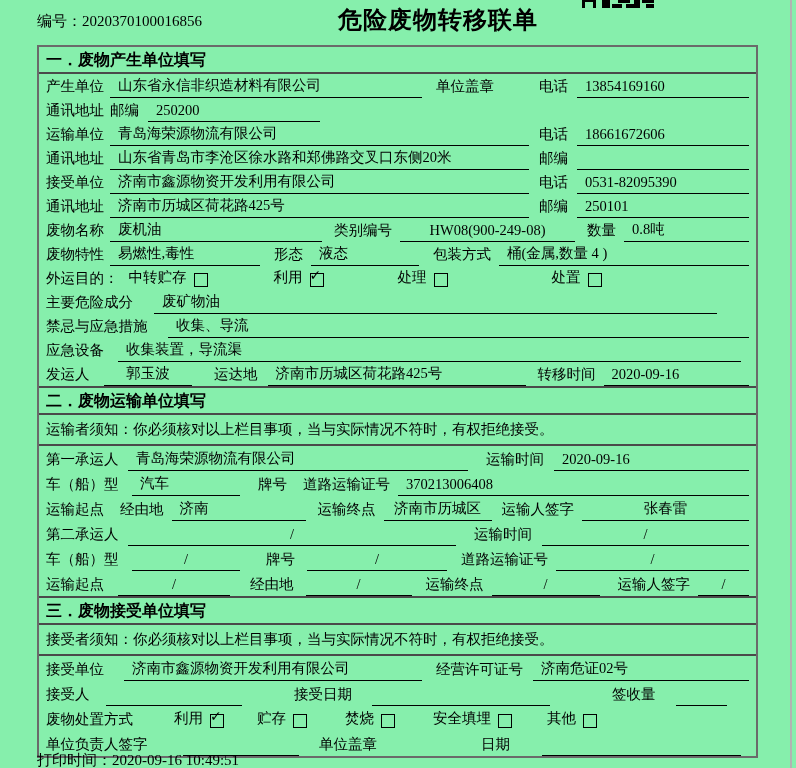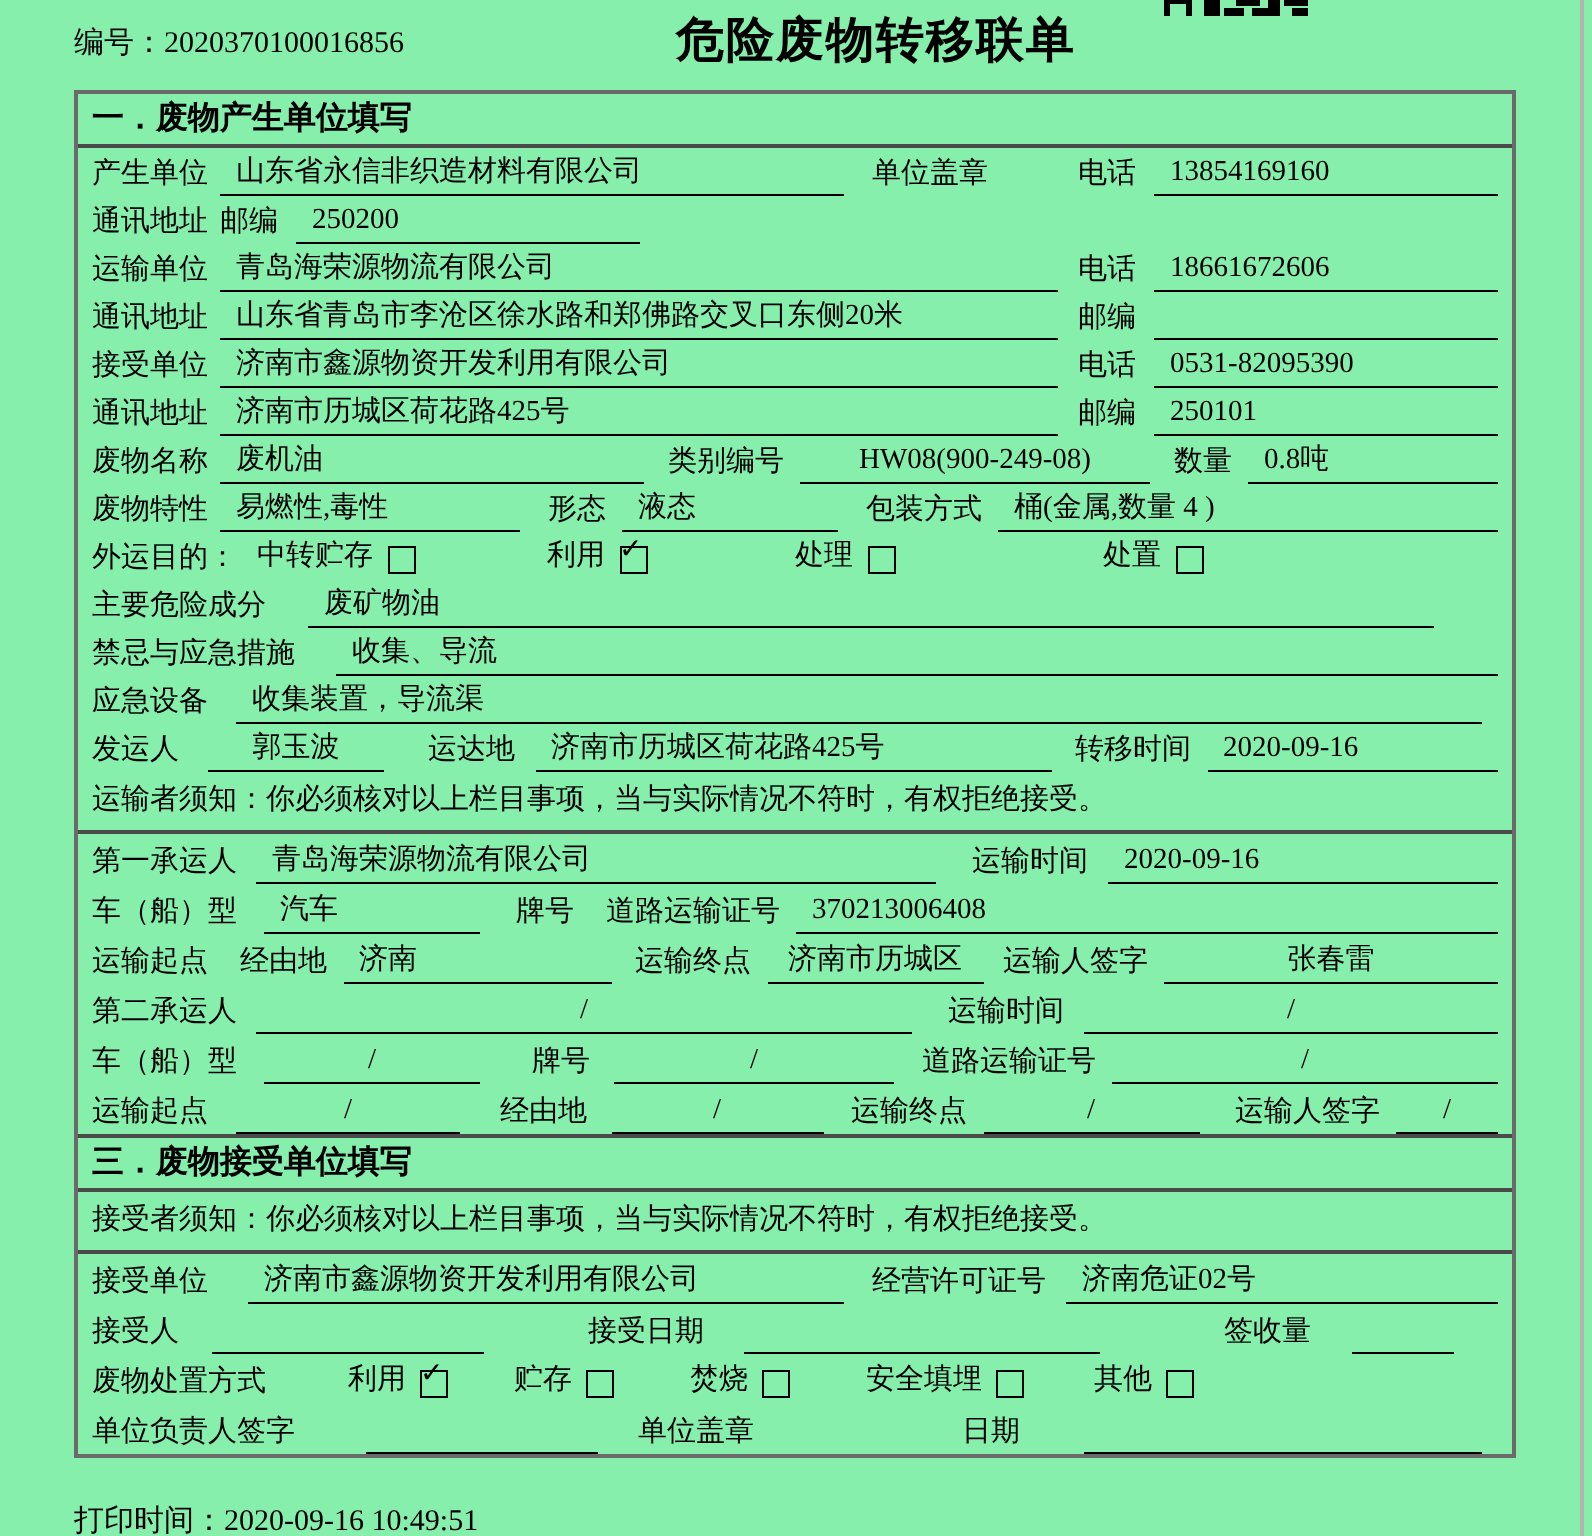--- a/index.html
+++ b/index.html
@@ -174,20 +174,21 @@
 
     <div class="row">
       <span class="lbl" style="width:48px">发运人</span>
       <span class="ul c" style="width:88px;margin-left:10px">郭玉波</span>
       <span class="lbl" style="margin-left:22px">运达地</span>
       <span class="ul" style="width:246px;margin-left:10px">济南市历城区荷花路425号</span>
       <span class="lbl" style="margin-left:12px">转移时间</span>
       <span class="ul fx" style="margin-left:8px">2020-09-16</span>
     </div>
 
+    <div class="sec-h bt">二．废物运输单位填写</div>
     <div class="notice">运输者须知：你必须核对以上栏目事项，当与实际情况不符时，有权拒绝接受。</div>
 
     <div class="row row25">
       <span class="lbl" style="width:82px">第一承运人</span>
       <span class="ul" style="width:328px">青岛海荣源物流有限公司</span>
       <span class="lbl" style="margin-left:18px">运输时间</span>
       <span class="ul fx" style="margin-left:10px">2020-09-16</span>
     </div>
 
     <div class="row row25">

